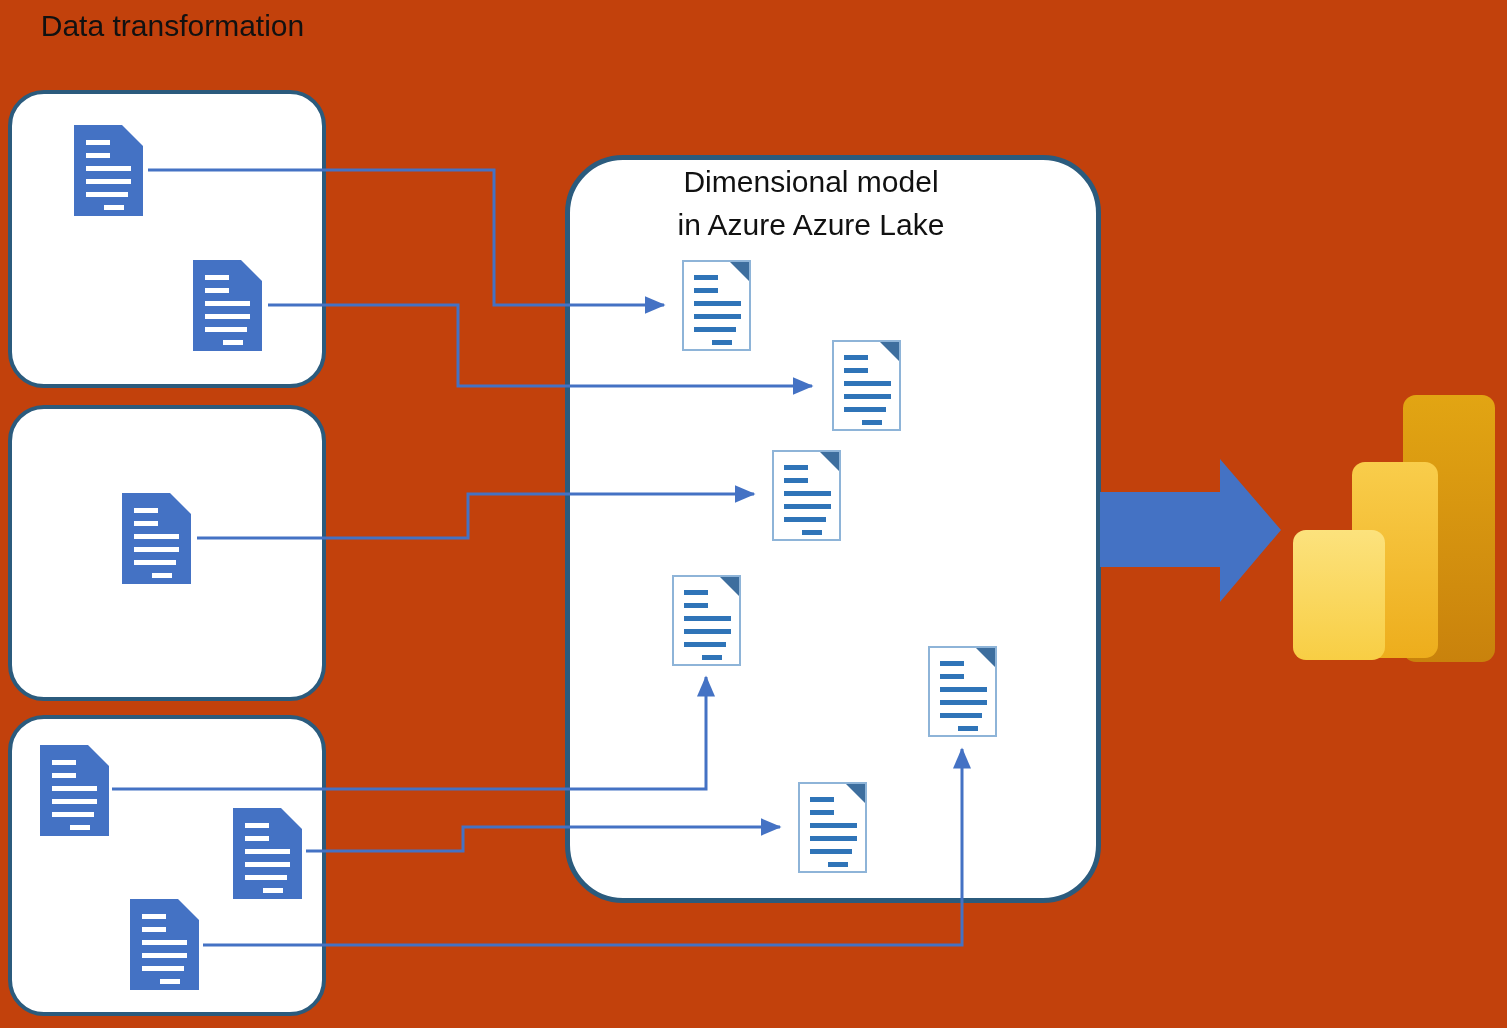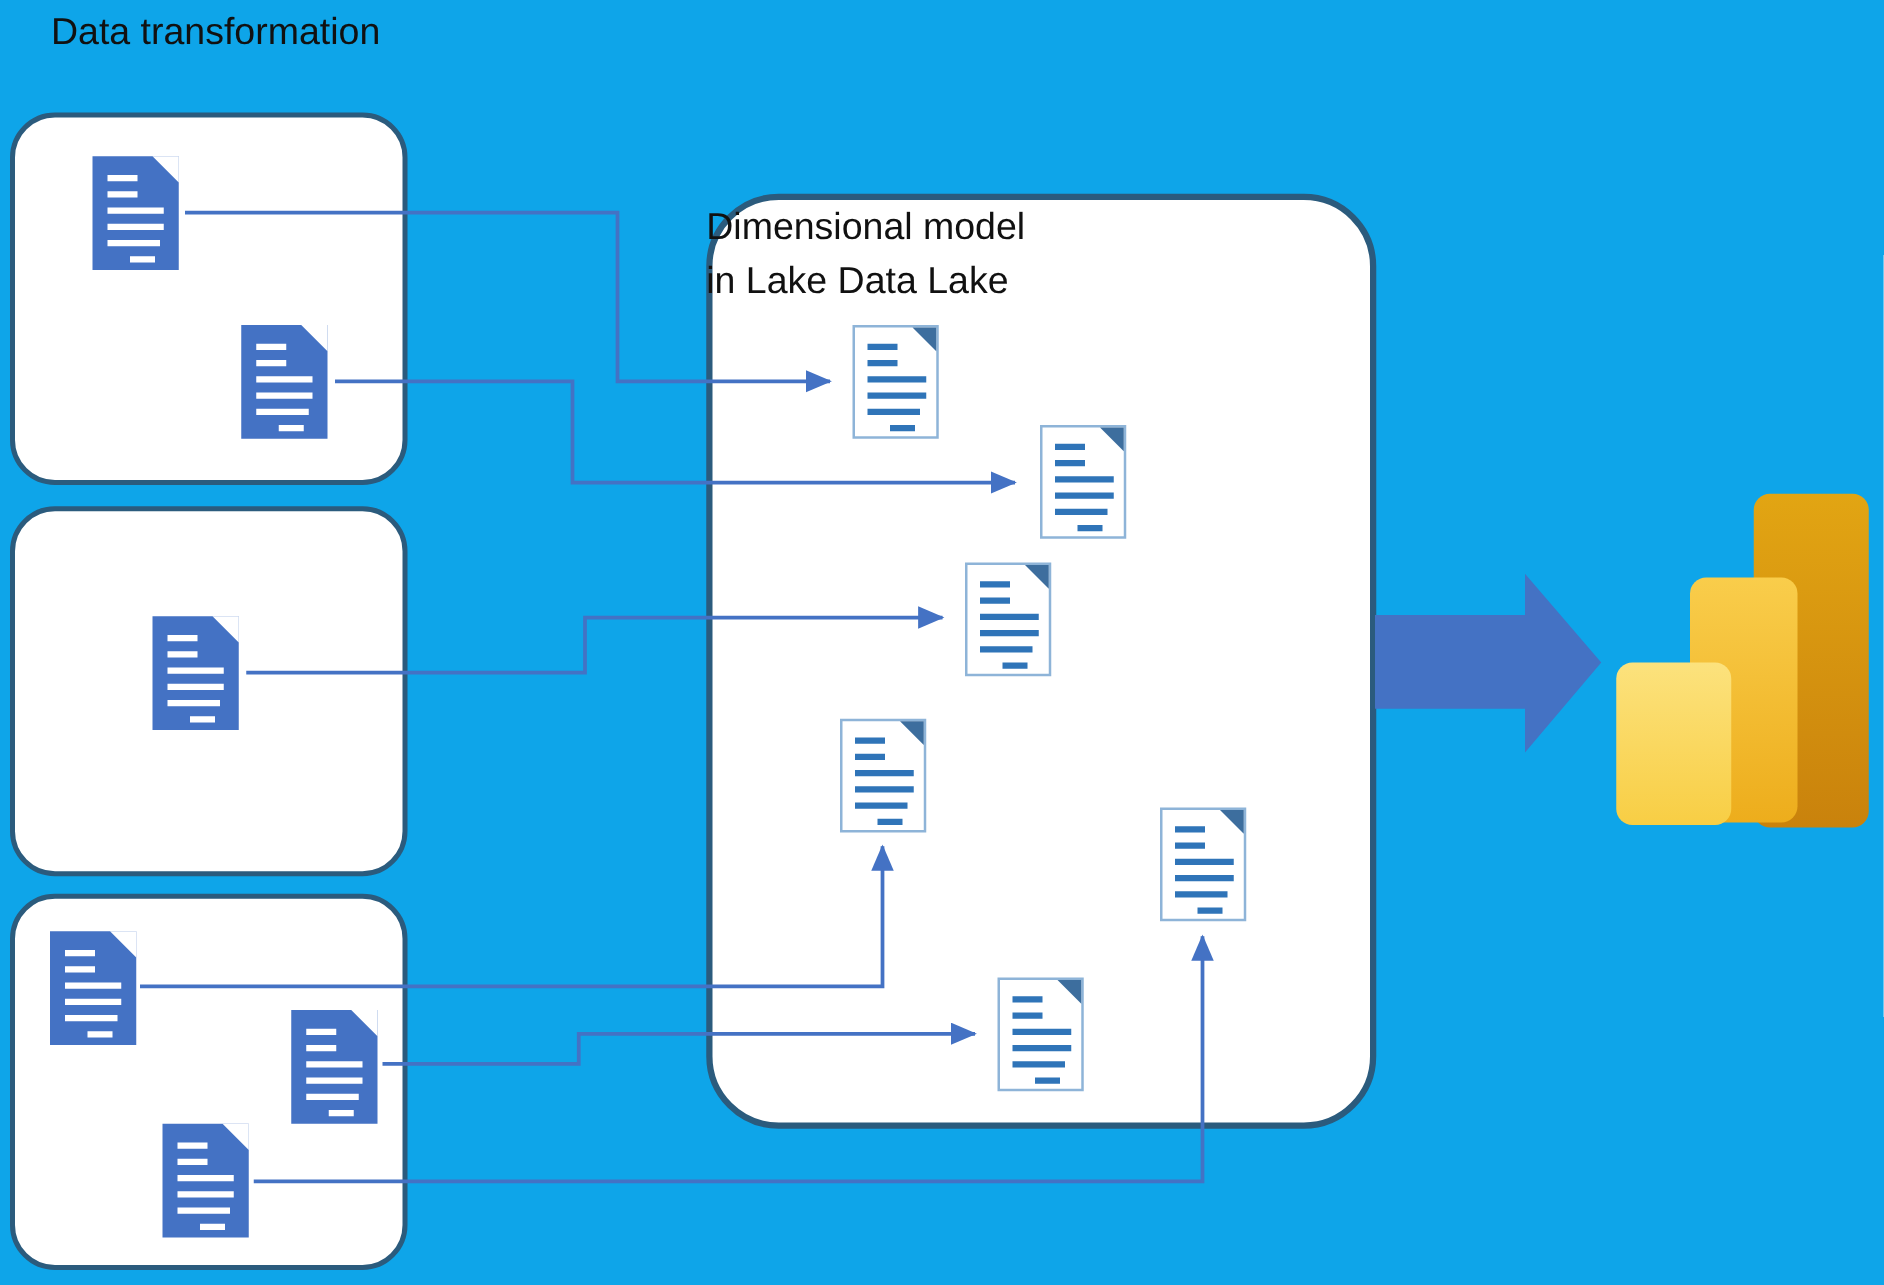--- a/index.html
+++ b/index.html
@@ -1,25 +1,25 @@
 <!DOCTYPE html>
 <html><head>
 <meta charset="utf-8">
 <style>
   html,body{margin:0;padding:0;background:#fff;}
   .canvas{
-    position:relative;width:1507px;height:1028px;background:#0ea5e9;
+    position:relative;width:1507px;height:1028px;background:#c2410c;
     font-family:"Liberation Sans", sans-serif;color:#1a1a1a;overflow:hidden;
   }
   .title{
     position:absolute;left:0;top:4px;width:345px;text-align:center;
     font-size:30px;line-height:43px;color:#111;
   }
   .model-title{
-    position:absolute;left:565px;top:160px;width:492px;
+    position:absolute;left:565px;top:160px;width:492px;text-align:center;
     font-size:30px;line-height:43px;color:#111;
   }
   .gbox{
     position:absolute;border:4px solid #2B5B7D;border-radius:36px;background:#fff;
     box-sizing:border-box;
   }
   .box1{left:8px;top:90px;width:318px;height:298px;}
   .box2{left:8px;top:405px;width:318px;height:296px;}
   .box3{left:8px;top:715px;width:318px;height:301px;}
   .modelbox{
@@ -64,21 +64,21 @@
     <div>Data transformation</div>
   </div>
 
   <div class="gbox box1"></div>
   <div class="gbox box2"></div>
   <div class="gbox box3"></div>
 
   <div class="modelbox"></div>
   <div class="model-title">
     <div>Dimensional model</div>
-    <div>in Lake Data Lake</div>
+    <div>in Azure Azure Lake</div>
   </div>
 
   <div class="doc doc-fill" style="left:74px;top:125px;">
       <div class="fold"></div>
       <span class="ln w1"></span>
       <span class="ln w2"></span>
       <span class="ln w3"></span>
       <span class="ln w4"></span>
       <span class="ln w5"></span>
       <span class="ln w6"></span>

